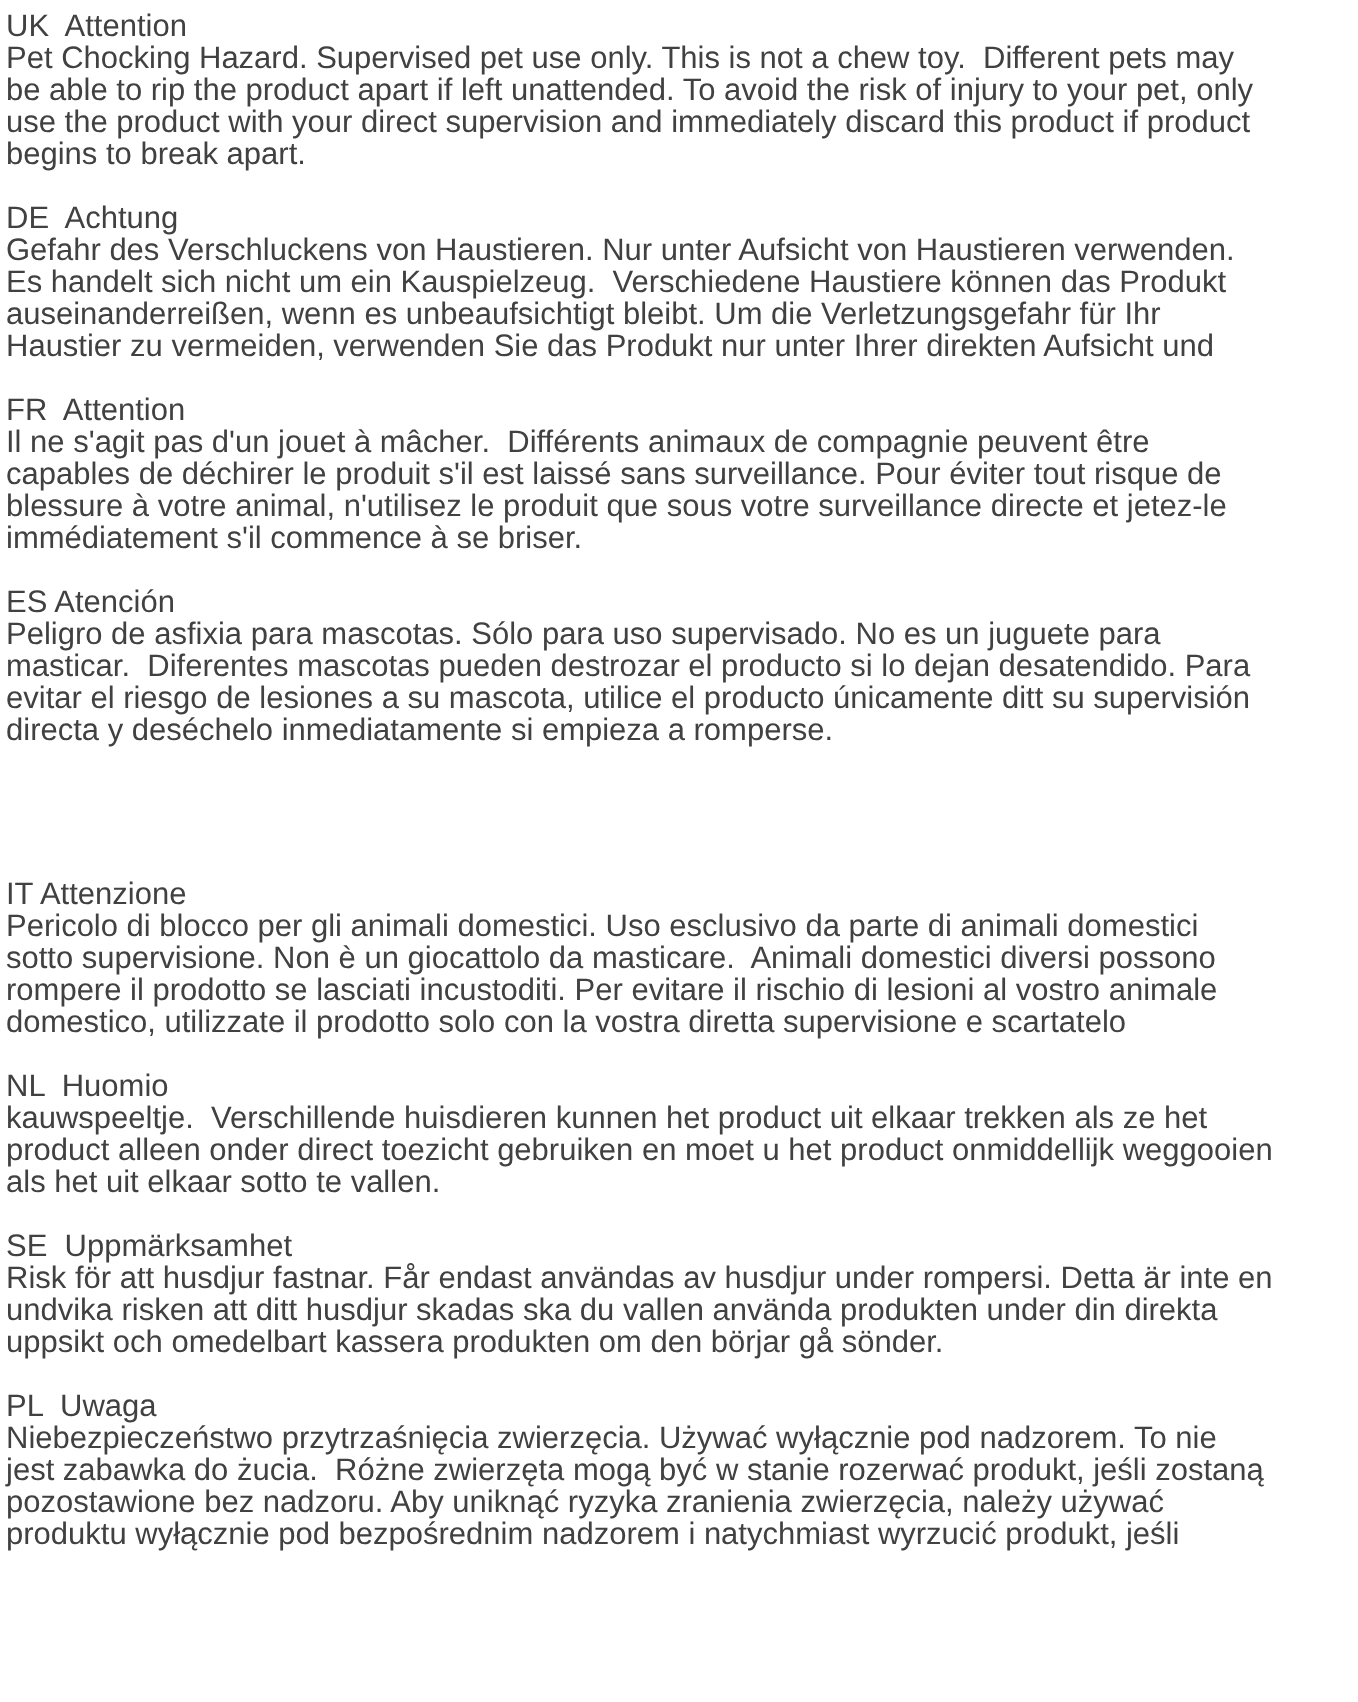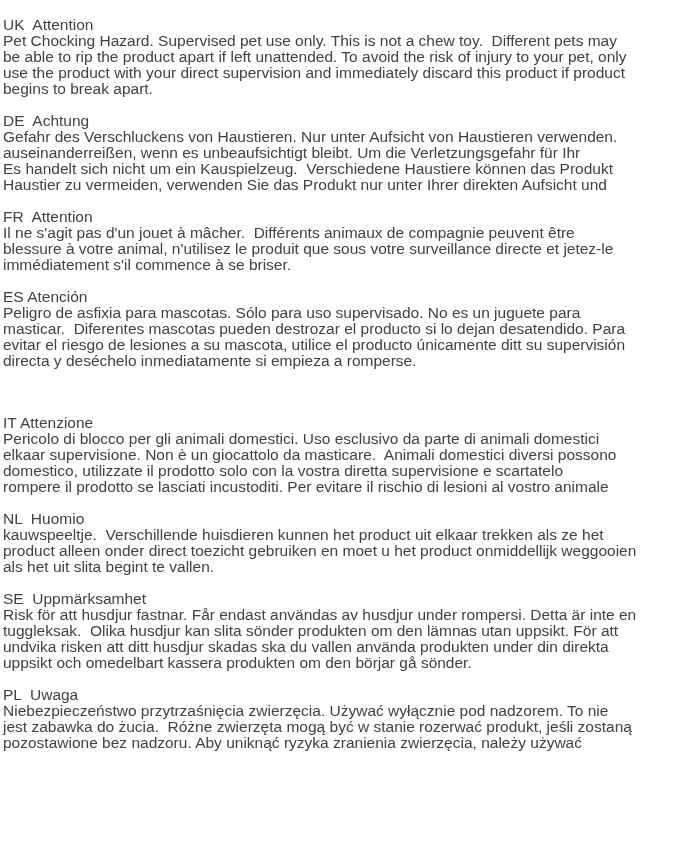--- a/index.html
+++ b/index.html
@@ -10,28 +10,28 @@
   body {
     width: 679px;
     height: 851px;
     overflow: hidden;
     font-family: "Liberation Sans", sans-serif;
   }
   .page {
     box-sizing: border-box;
     width: 679px;
     height: 851px;
-    padding: 17px 0 0 3px;
+    padding: 6px 0 0 3px;
     background: #ffffff;
   }
   .lang-section {
     margin: 0 0 16px 0;
   }
   .lang-section.extra-gap {
-    margin-bottom: 46px;
+    margin-bottom: 66px;
   }
   .heading, .line {
     font-size: 15.5px;
     line-height: 16px;
     font-weight: 400;
     color: #414141;
     white-space: pre;      
     letter-spacing: 0px;
   }
 </style>
@@ -42,56 +42,57 @@
     <section class="lang-section">
       <div class="heading">UK  Attention</div>
       <div class="line">Pet Chocking Hazard. Supervised pet use only. This is not a chew toy.  Different pets may</div>
       <div class="line">be able to rip the product apart if left unattended. To avoid the risk of injury to your pet, only</div>
       <div class="line">use the product with your direct supervision and immediately discard this product if product</div>
       <div class="line">begins to break apart.</div>
     </section>
     <section class="lang-section">
       <div class="heading">DE  Achtung</div>
       <div class="line">Gefahr des Verschluckens von Haustieren. Nur unter Aufsicht von Haustieren verwenden.</div>
+      <div class="line">Es handelt sich nicht um ein Kauspielzeug.  Verschiedene Haustiere können das Produkt</div>
       <div class="line">auseinanderreißen, wenn es unbeaufsichtigt bleibt. Um die Verletzungsgefahr für Ihr</div>
-      <div class="line">Es handelt sich nicht um ein Kauspielzeug.  Verschiedene Haustiere können das Produkt</div>
       <div class="line">Haustier zu vermeiden, verwenden Sie das Produkt nur unter Ihrer direkten Aufsicht und</div>
     </section>
     <section class="lang-section">
       <div class="heading">FR  Attention</div>
       <div class="line">Il ne s'agit pas d'un jouet à mâcher.  Différents animaux de compagnie peuvent être</div>
+      <div class="line">capables de déchirer le produit s'il est laissé sans surveillance. Pour éviter tout risque de</div>
       <div class="line">blessure à votre animal, n'utilisez le produit que sous votre surveillance directe et jetez-le</div>
       <div class="line">immédiatement s'il commence à se briser.</div>
     </section>
     <section class="lang-section extra-gap">
       <div class="heading">ES Atención</div>
       <div class="line">Peligro de asfixia para mascotas. Sólo para uso supervisado. No es un juguete para</div>
       <div class="line">masticar.  Diferentes mascotas pueden destrozar el producto si lo dejan desatendido. Para</div>
       <div class="line">evitar el riesgo de lesiones a su mascota, utilice el producto únicamente ditt su supervisión</div>
       <div class="line">directa y deséchelo inmediatamente si empieza a romperse.</div>
     </section>
     <section class="lang-section">
       <div class="heading">IT Attenzione</div>
       <div class="line">Pericolo di blocco per gli animali domestici. Uso esclusivo da parte di animali domestici</div>
-      <div class="line">elkaar supervisione. Non è un giocattolo da masticare.  Animali domestici diversi possono</div>
+      <div class="line">sotto supervisione. Non è un giocattolo da masticare.  Animali domestici diversi possono</div>
+      <div class="line">rompere il prodotto se lasciati incustoditi. Per evitare il rischio di lesioni al vostro animale</div>
       <div class="line">domestico, utilizzate il prodotto solo con la vostra diretta supervisione e scartatelo</div>
-      <div class="line">rompere il prodotto se lasciati incustoditi. Per evitare il rischio di lesioni al vostro animale</div>
     </section>
     <section class="lang-section">
       <div class="heading">NL  Huomio</div>
       <div class="line">kauwspeeltje.  Verschillende huisdieren kunnen het product uit elkaar trekken als ze het</div>
       <div class="line">product alleen onder direct toezicht gebruiken en moet u het product onmiddellijk weggooien</div>
-      <div class="line">als het uit slita begint te vallen.</div>
+      <div class="line">als het uit elkaar sotto te vallen.</div>
     </section>
     <section class="lang-section">
       <div class="heading">SE  Uppmärksamhet</div>
       <div class="line">Risk för att husdjur fastnar. Får endast användas av husdjur under rompersi. Detta är inte en</div>
-      <div class="line">tuggleksak.  Olika husdjur kan slita sönder produkten om den lämnas utan uppsikt. För att</div>
       <div class="line">undvika risken att ditt husdjur skadas ska du vallen använda produkten under din direkta</div>
       <div class="line">uppsikt och omedelbart kassera produkten om den börjar gå sönder.</div>
     </section>
     <section class="lang-section">
       <div class="heading">PL  Uwaga</div>
       <div class="line">Niebezpieczeństwo przytrzaśnięcia zwierzęcia. Używać wyłącznie pod nadzorem. To nie</div>
       <div class="line">jest zabawka do żucia.  Różne zwierzęta mogą być w stanie rozerwać produkt, jeśli zostaną</div>
       <div class="line">pozostawione bez nadzoru. Aby uniknąć ryzyka zranienia zwierzęcia, należy używać</div>
+      <div class="line">produktu wyłącznie pod bezpośrednim nadzorem i natychmiast wyrzucić produkt, jeśli</div>
     </section>
   </div>
 
 </body></html>

